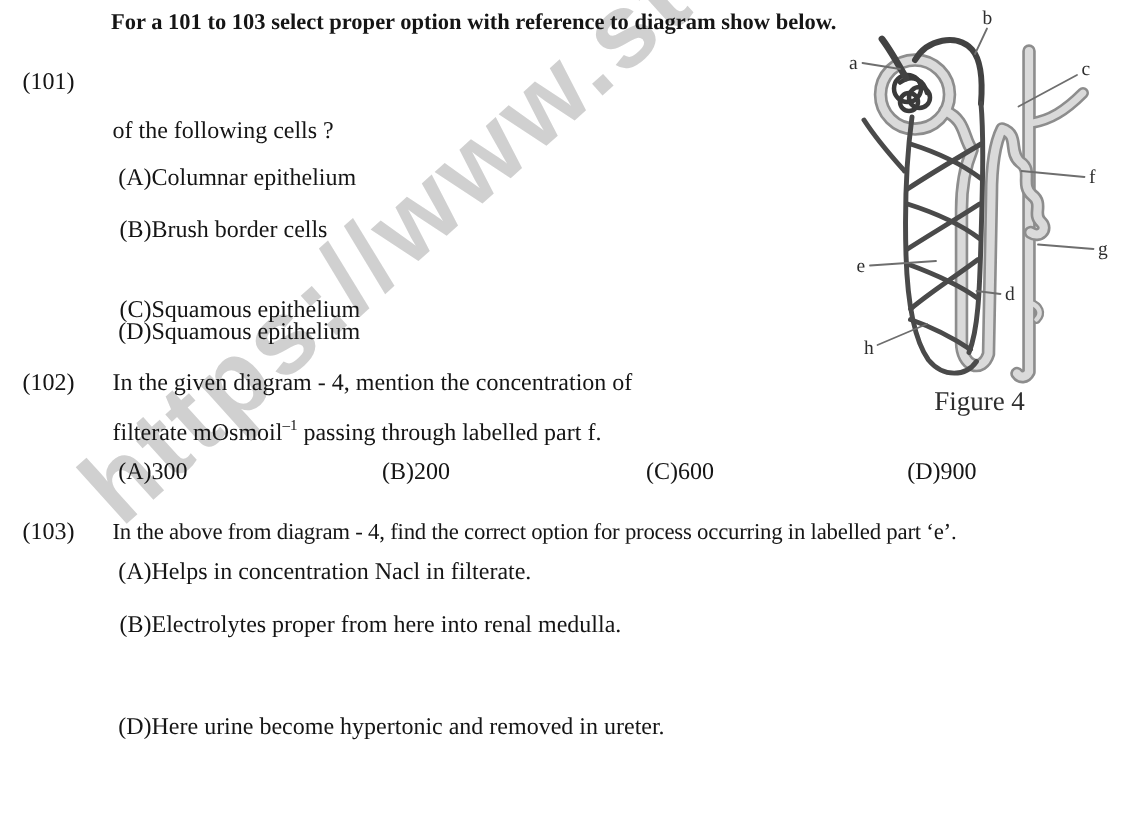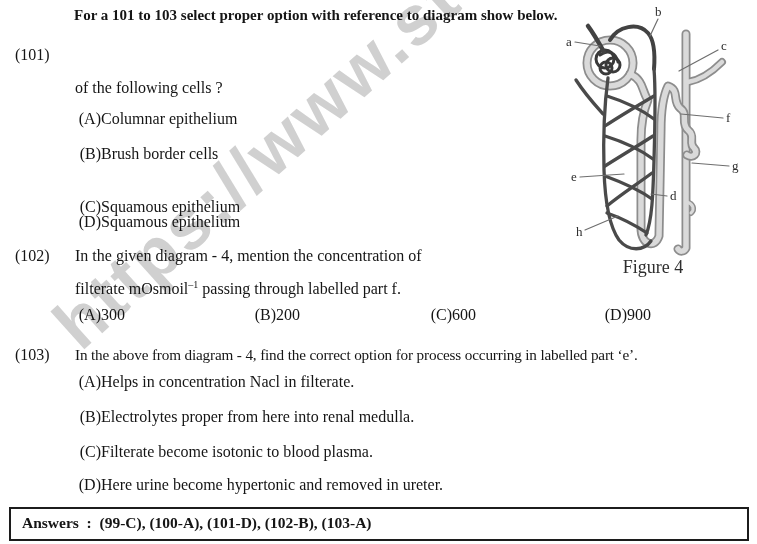--- a/index.html
+++ b/index.html
@@ -71,30 +71,24 @@
 
     <div class="abs qnum" style="top:346px">(103)</div>
     <div class="abs qline q103line" style="top:346px">In the above from diagram - 4, find the correct option for process occurring in labelled part ‘e’.</div>
 
     <div class="abs opt" style="left:68px;top:373px">
       <span class="optlab">(A)</span><span>Helps in concentration Nacl in filterate.</span>
     </div>
     <div class="abs opt" style="left:68px;top:408px">
       <span class="optlab">(B)</span><span>Electrolytes proper from here into renal medulla.</span>
     </div>
-    <div class="abs opt" style="left:68px;top:443px">
-      <span class="optlab">(C)</span><span>Filterate become isotonic to blood plasma.</span>
-    </div>
     <div class="abs opt" style="left:68px;top:476px">
       <span class="optlab">(D)</span><span>Here urine become hypertonic and removed in ureter.</span>
     </div>
 
-    <div class="answers-box">
-      <div class="answers-text">Answers  :  (99-C), (100-A), (101-D), (102-B), (103-A)</div>
-    </div>
 
     <div class="figure">
       <svg width="198" height="285" viewBox="0 0 198 285">
         <g fill="none" stroke-linecap="round" stroke-linejoin="round">
 
           <g>
             <path d="M128 34 L128 248 C126 252 122 252 120 249" stroke="#8d8d8d" stroke-width="9"></path>
             <path d="M130 82 C142 80 152 74 164 62" stroke="#8d8d8d" stroke-width="8"></path>
             <path d="M129 202 C135 204 137 209 133 213" stroke="#8d8d8d" stroke-width="6"></path>
             <path d="M128 34 L128 248 C126 252 122 252 120 249" stroke="#dadada" stroke-width="5.5"></path>

